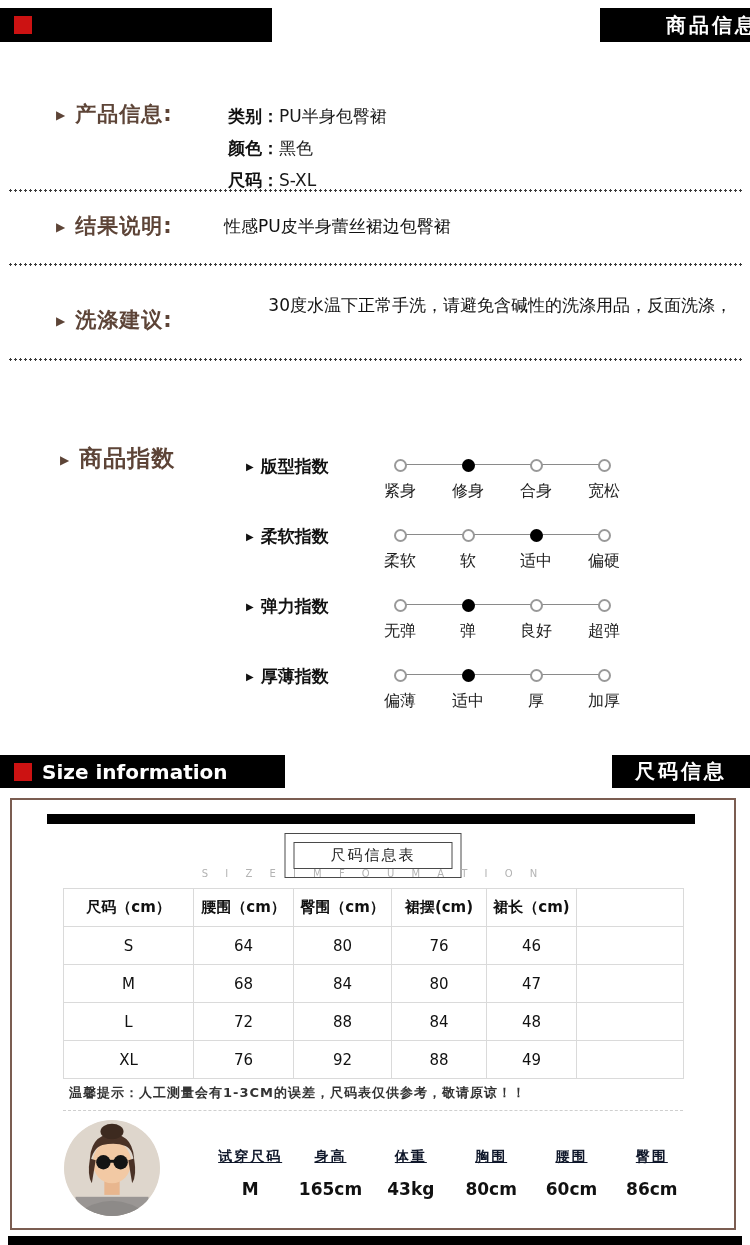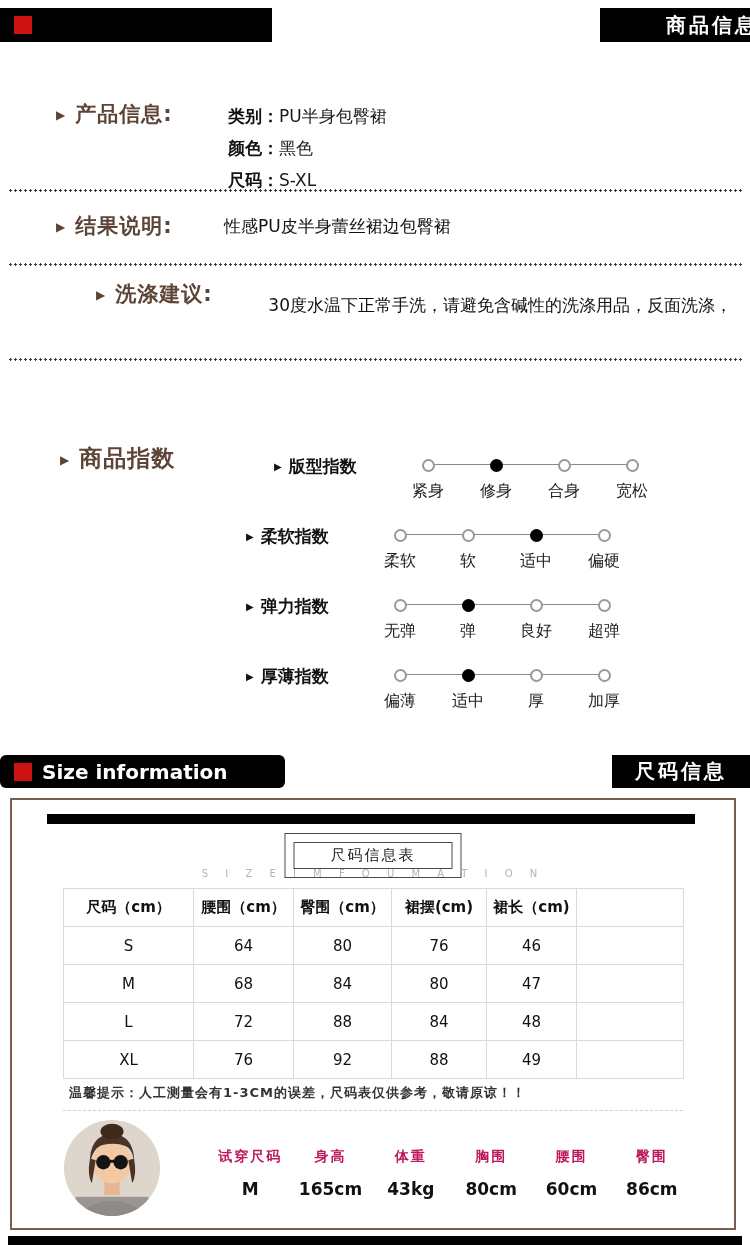--- a/index.html
+++ b/index.html
@@ -3,21 +3,21 @@
 <meta charset="utf-8">
 <style>
   html,body{margin:0;padding:0;background:#fff;}
   .page{position:relative;width:750px;height:1245px;background:#fff;overflow:hidden;
         font-family:"DejaVu Sans","Liberation Sans",sans-serif;color:#1a1a1a;}
 
   
   .bar{position:absolute;background:#000;color:#fff;display:flex;align-items:center;}
   .bar-left-top{left:0;top:8px;width:272px;height:34px;}
   .bar-right-top{left:600px;top:8px;width:150px;height:34px;justify-content:center;padding-left:37px;}
-  .bar-left-size{left:0;top:755px;width:285px;height:33px;border-radius:6px;}
+  .bar-left-size{left:0;top:755px;width:285px;height:33px;}
   .bar-right-size{left:612px;top:755px;width:138px;height:33px;justify-content:center;}
   .red-sq{width:18px;height:18px;background:#cc1212;margin:0 10px 0 14px;flex:0 0 auto;}
   .serif-title{font-family:"Liberation Serif","DejaVu Serif",serif;font-size:16px;font-weight:bold;margin-top:48px;}
   .sans-title{font-size:20px;font-weight:bold;}
   .cn-bar-title{font-size:20px;font-weight:bold;letter-spacing:3px;}
 
   
   .sec-title{position:absolute;color:#5d4437;font-weight:bold;font-size:21px;letter-spacing:1px;}
   .sec-title .arr{font-size:12px;margin-right:9px;vertical-align:2px;}
 
@@ -59,21 +59,21 @@
   .sb-table th,.sb-table td{border:1px solid #dadada;height:37px;text-align:center;
         font-size:15px;padding:0;color:#111;}
   .sb-table th{font-weight:bold;}
   .sb-note{position:absolute;left:57px;top:284px;font-size:13px;font-weight:bold;color:#333;letter-spacing:1px;}
   .sb-dash{position:absolute;left:51px;top:310px;width:620px;border-top:1px dashed #cfcfcf;}
   .sb-avatar{position:absolute;left:52px;top:320px;width:96px;height:96px;border-radius:50%;
              overflow:hidden;background:#e7e0d8;}
   .sb-avatar svg{display:block;width:100%;height:100%;}
   .model-table{position:absolute;left:198px;top:348px;width:482px;display:flex;}
   .model-col{flex:1;text-align:center;}
-  .model-h{font-size:14px;font-weight:bold;letter-spacing:2px;color:#be185d;}
+  .model-h{font-size:14px;font-weight:bold;letter-spacing:2px;color:#0f172a;text-decoration:underline;}
   .model-v{margin-top:13px;font-size:17px;font-weight:bold;color:#111;}
 
   .bottom-bar{position:absolute;left:8px;top:1236px;width:734px;height:9px;background:#000;}
 </style>
 </head>
 <body>
 
 <div class="page">
 
   <div class="bar bar-left-top">
@@ -89,29 +89,29 @@
     <div><span class="lbl">类别：</span><span>PU半身包臀裙</span></div>
     <div><span class="lbl">颜色：</span><span>黑色</span></div>
     <div><span class="lbl">尺码：</span><span>S-XL</span></div>
   </div>
   <div class="dotline" style="top:188px;"></div>
 
   <div class="sec-title" style="left:56px;top:212px;"><span class="arr">▶</span><span>结果说明:</span></div>
   <div class="plain-text" style="left:224px;top:215px;">性感PU皮半身蕾丝裙边包臀裙</div>
   <div class="dotline" style="top:262px;"></div>
 
-  <div class="sec-title" style="left:56px;top:280px;margin-left:40px;"><span class="arr">▶</span><span>洗涤建议:</span></div>
+  <div class="sec-title" style="left:56px;top:306px;"><span class="arr">▶</span><span>洗涤建议:</span></div>
   <div class="plain-text wash" style="left:212px;top:288px;">
     <div>30度水温下正常手洗，请避免含碱性的洗涤用品，反面洗涤，</div>
   </div>
   <div class="dotline" style="top:357px;"></div>
 
   <div class="sec-title" style="left:60px;top:443px;font-size:23px;"><span class="arr">▶</span><span>商品指数</span></div>
 
-  <div class="index-row" style="top:452px;margin-left:28px;">
+  <div class="index-row" style="top:452px;">
     <div class="idx-label"><span class="arr">▶</span><span>版型指数</span></div>
     <div class="scale">
       <div class="scale-line"></div>
       <div class="slots">
         <div class="slot">
             <span class="dot"></span>
             <span class="opt">紧身</span>
           </div>
         <div class="slot">
             <span class="dot filled"></span>

